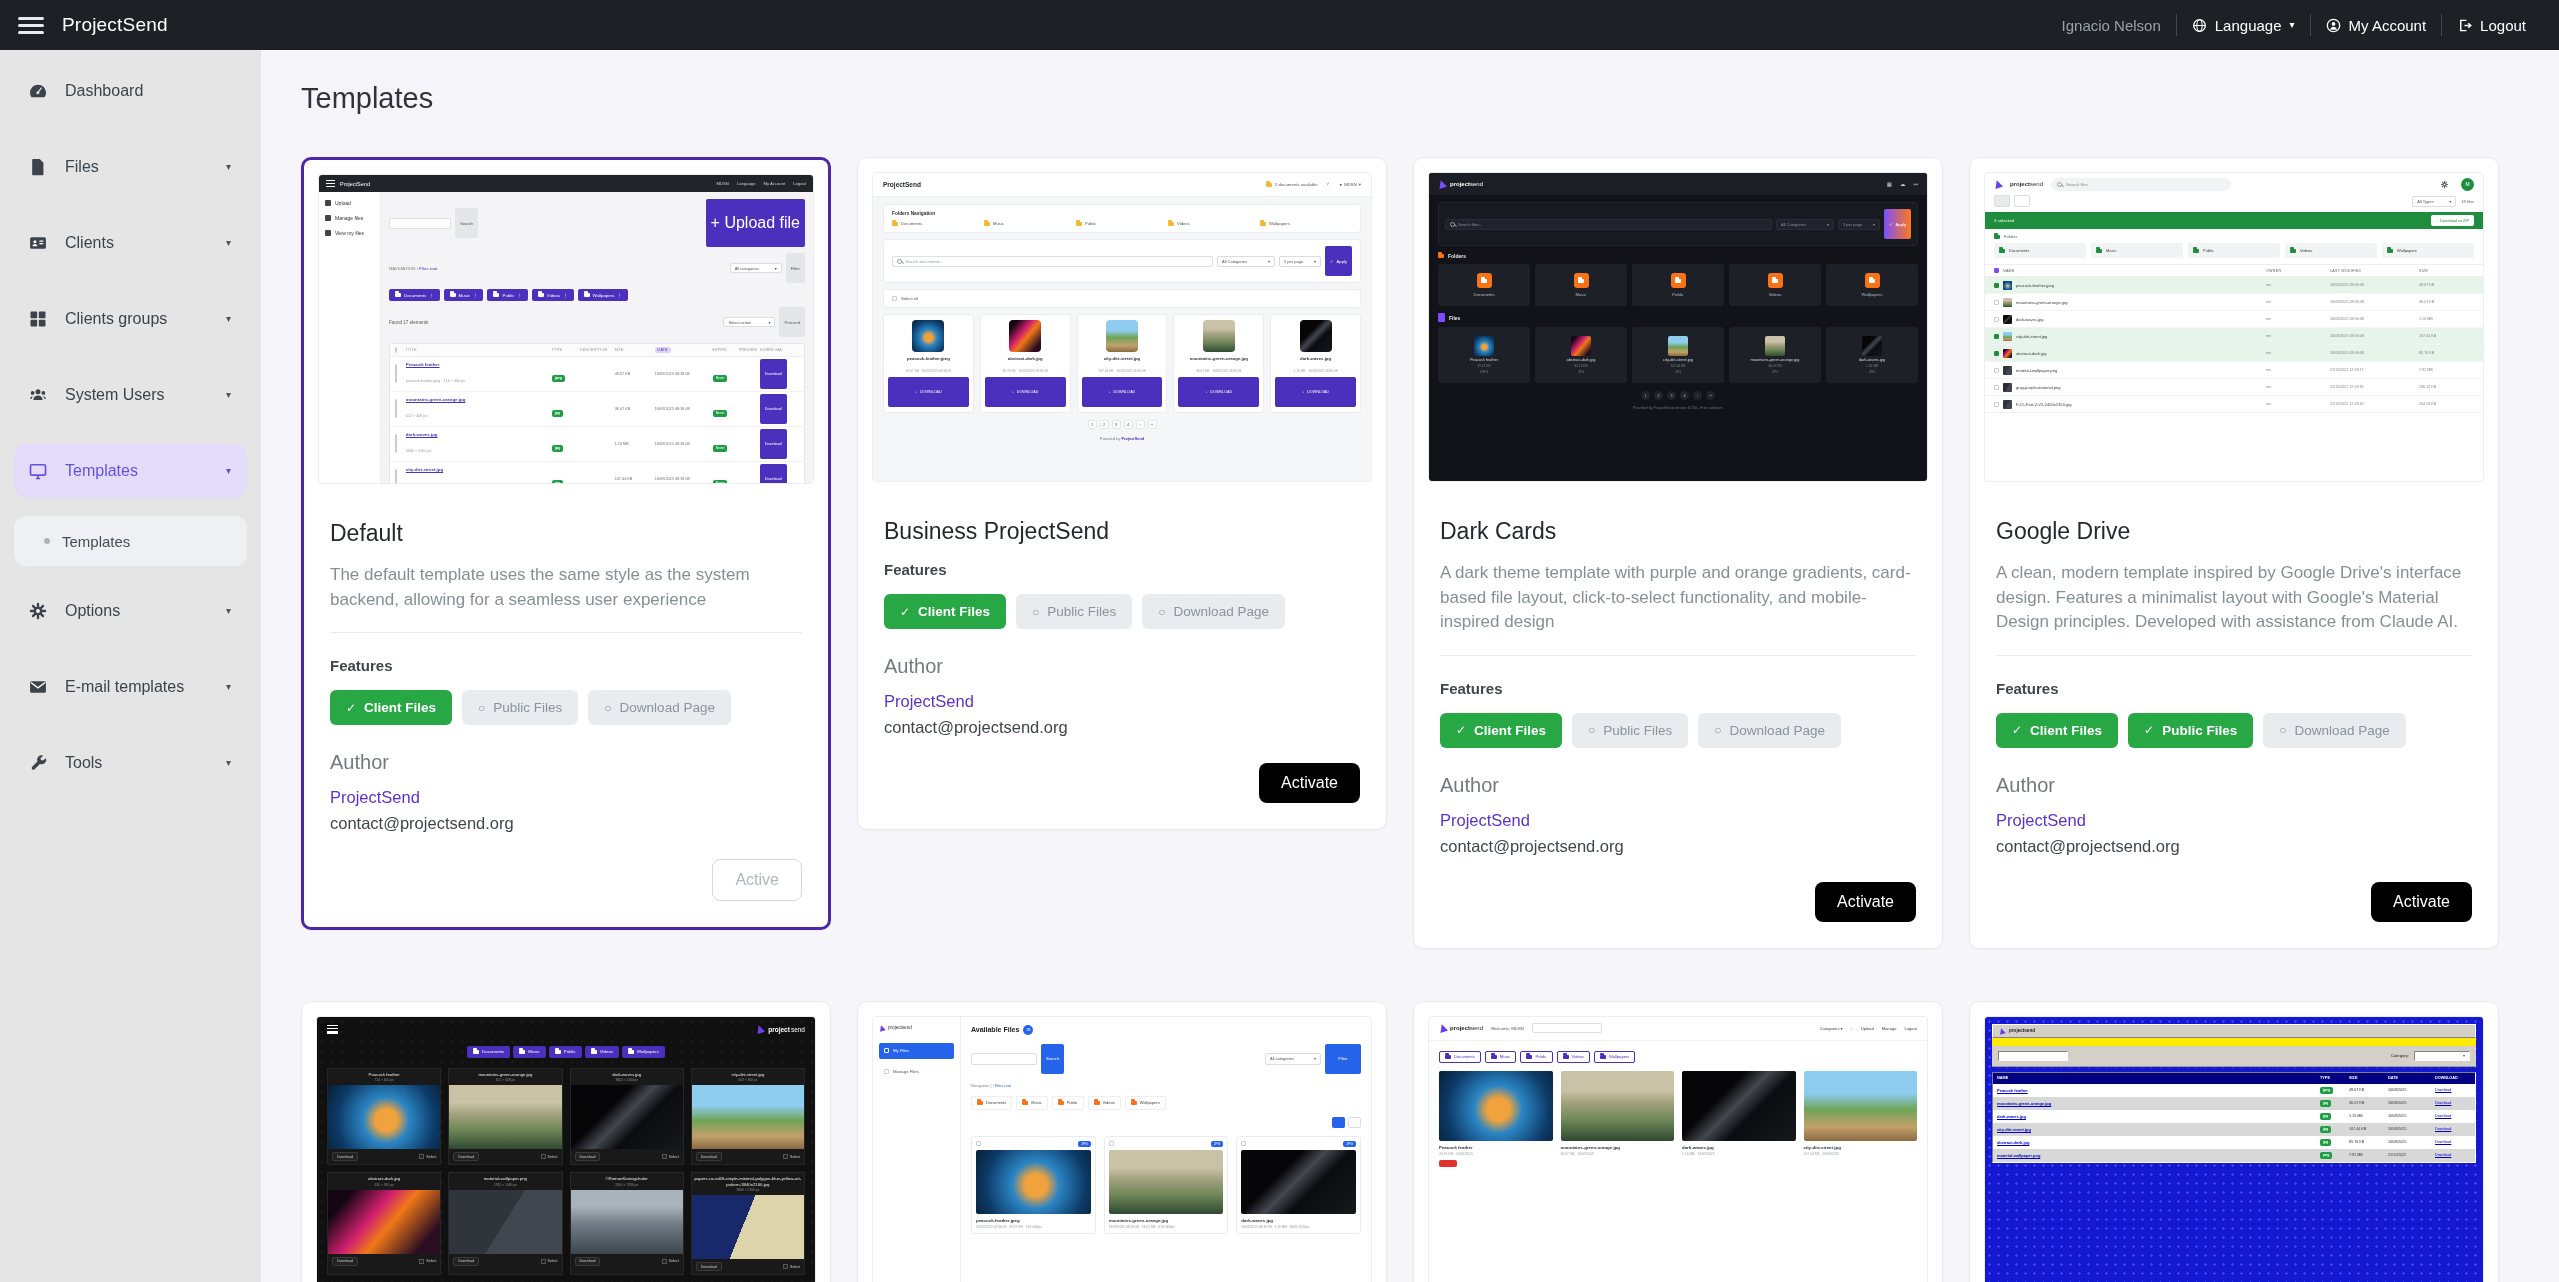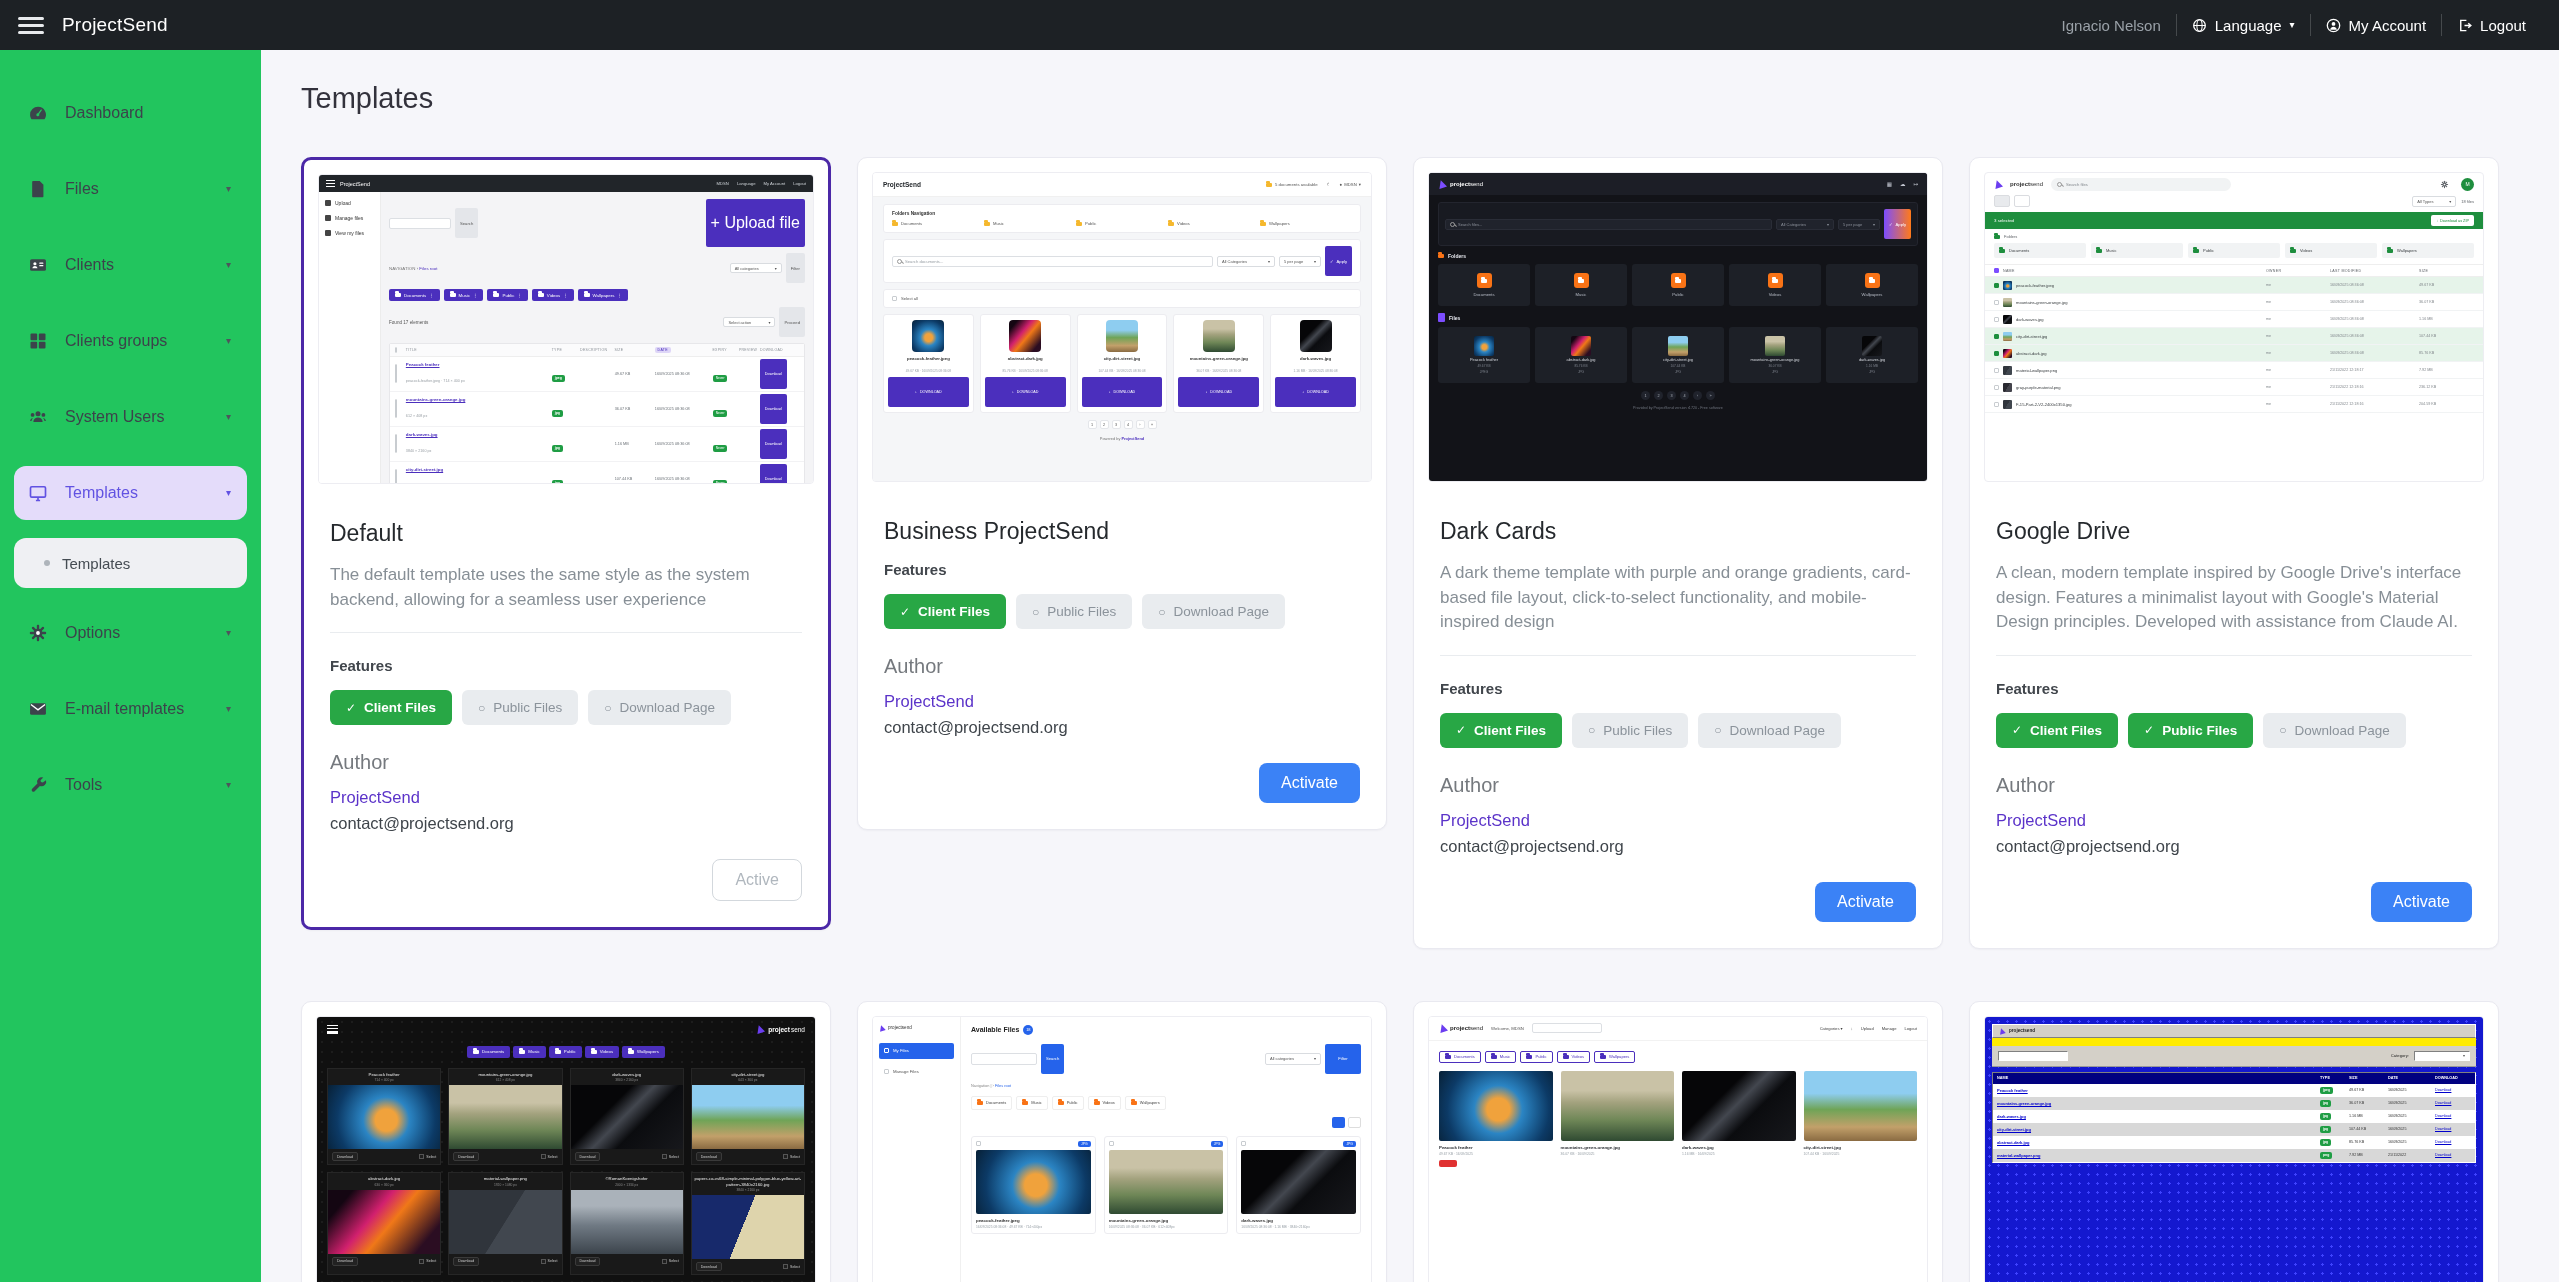--- a/index.html
+++ b/index.html
@@ -9,21 +9,21 @@
 .topbar{position:fixed;top:0;left:0;right:0;height:50px;background:#1d2125;display:flex;align-items:center;padding:0 18px;z-index:50;color:#fff}
 .burger{display:flex;flex-direction:column;gap:4px;width:26px;margin-right:18px;cursor:pointer}
 .burger i{height:3px;background:#e8eaed;border-radius:2px}
 .brand{font-size:19px;font-weight:500;letter-spacing:.2px}
 .tb-right{margin-left:auto;display:flex;font-size:15px}
 .tb-item{display:flex;align-items:center;gap:8px;padding:0 15px;cursor:pointer;white-space:nowrap}
 .tb-user{color:#9aa1a8;cursor:default}
 .tb-sep{width:1px;height:22px;background:rgba(255,255,255,.18)}
 .caret{font-size:10px;line-height:1}
 
-.sidebar{position:fixed;top:50px;left:0;bottom:0;width:261px;background:#22c55e;padding-top:36px;z-index:40}
+.sidebar{position:fixed;top:50px;left:0;bottom:0;width:261px;background:#e5e5e5;padding-top:14px;z-index:40}
 .side-item{display:flex;align-items:center;gap:17px;height:54px;margin:0 14px 22px;padding:0 14px;border-radius:12px;font-size:16px;color:#3c434b;position:relative;cursor:pointer}
 .side-item svg{width:20px;height:20px;flex:none}
 .side-item .caret{position:absolute;right:16px;color:#4e555c}
 .side-item.active{background:#e4dcfa;color:#6152e2}
 .side-item.active .caret{color:#6152e2}
 .side-sub{display:flex;align-items:center;gap:12px;height:50px;margin:-4px 14px 18px;padding:0 14px 0 30px;border-radius:12px;background:#eff0f3;font-size:15px;color:#454c53;cursor:pointer}
 .side-sub .dot{width:6px;height:6px;border-radius:50%;background:#aeb4ba}
 
 .main{margin-left:261px;padding:32px 40px 0;height:1232px;overflow:hidden}
 .page-title{font-size:29px;font-weight:500;color:#33323c;margin-bottom:42px}
@@ -39,21 +39,21 @@
 .badges{display:flex;gap:10px;margin-bottom:26px}
 .badge{display:inline-flex;align-items:center;gap:8px;font-size:13.5px;padding:10px 16px;border-radius:6px;white-space:nowrap}
 .badge.on{background:#28a745;color:#fff;font-weight:600}
 .badge.off{background:#e9ecef;color:#8b939b}
 .badge .bicon{font-size:12px;line-height:1}
 .author-label{font-size:20px;color:#75797e;margin-bottom:14px}
 .author-link{display:block;font-size:16.5px;color:#5b33c9;margin-bottom:7px;cursor:pointer}
 .author-email{font-size:16.5px;color:#3f454b}
 .btn-row{display:flex;justify-content:flex-end;margin-top:26px}
 .btn{font-size:16px;padding:11px 22px;border-radius:8px;border:none;cursor:pointer;font-family:inherit}
-.btn.activate{background:#3b82f6;color:#fff}
+.btn.activate{background:#000000;color:#fff}
 .btn.active-state{background:#fff;border:1px solid #d3d8dd;color:#b0b7be}
 
 .fold{display:inline-block;width:8px;height:6px;border-radius:1px;position:relative;flex:none}
 .fold::before{content:"";position:absolute;top:-2px;left:0;width:4px;height:2px;border-radius:1px 1px 0 0;background:inherit}
 .f-white{background:#fff}.f-yellow{background:#f5b82e}.f-orange{background:#f97316}.f-green{background:#1e8e3e}.f-purple{background:#4b2fbd}
 .fold.sm{width:6px;height:4px}
 .m-chip{display:inline-flex;align-items:center;justify-content:center;gap:3px;border-radius:2px;padding:15px 5px;white-space:nowrap;flex:none}
 .c-purple{background:#4b2fbd;color:#fff}.c-gray{background:#e4e6ea;color:#555}.c-blue{background:#2563eb;color:#fff}
 .m-input{background:#fff;border:1px solid #dcdfe3;border-radius:2px;display:inline-flex;align-items:center;padding:0 4px;color:#9aa0a6}
 .m-select{background:#fff;border:1px solid #d9dce0;border-radius:2px;color:#555;display:inline-flex;align-items:center;justify-content:space-between;padding:0 4px;gap:3px;flex:none}

